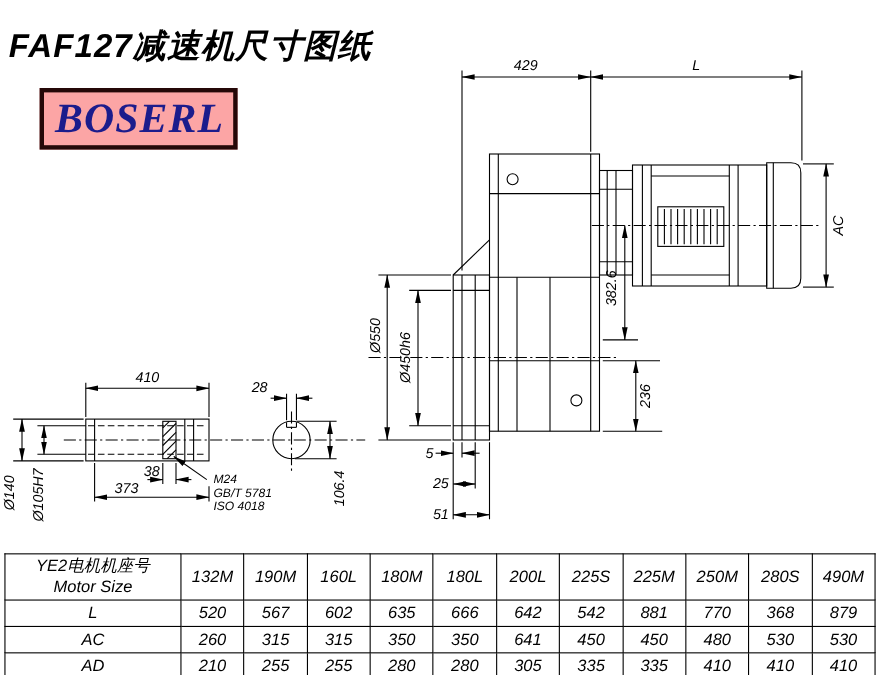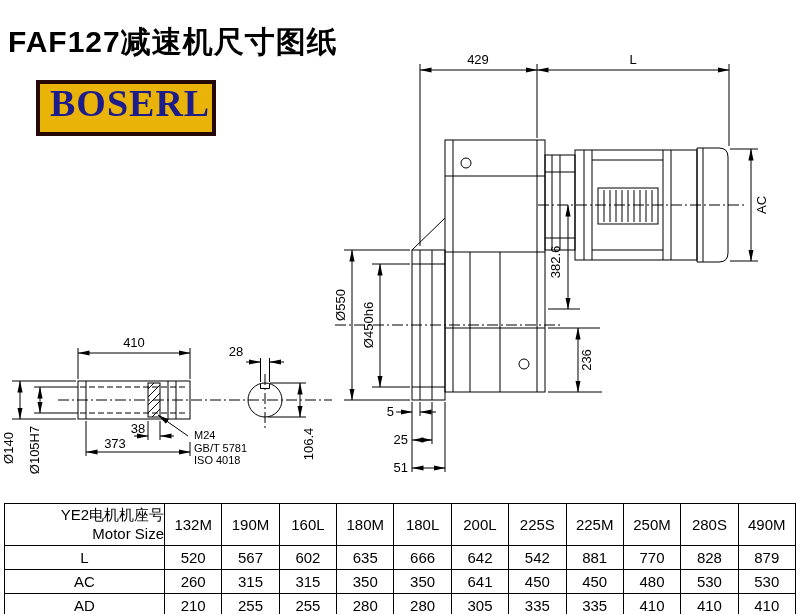--- a/index.html
+++ b/index.html
@@ -1,39 +1,39 @@
 <!DOCTYPE html>
 <html><head>
 <meta charset="utf-8">
 <style>
   * { margin:0; padding:0; box-sizing:border-box; }
   html,body { width:800px; height:614px; background:#fff; overflow:hidden;
               font-family:"Liberation Sans","DejaVu Sans",sans-serif; color:#000; }
-  .sheet { position:absolute; inset:0; width:800px; height:614px; background:#fff; }
+  .sheet { position:absolute; inset:0; width:800px; height:614px; background:#fff;font-style:italic; }
 
   .title { position:absolute; left:8px; top:22px; font-size:30px; font-weight:bold;
            letter-spacing:1px; white-space:nowrap; }
 
   .logo-box { position:absolute; left:36px; top:80px; width:180px; height:56px;
-              border:4px solid #250808; background:#eab308; display:flex; 
+              border:4px solid #250808; background:#fca5a5; display:flex; align-items:center;
               padding-left:10px; }
   .logo-box .logo-text { font-family:"Liberation Serif","DejaVu Serif",serif; font-weight:bold;
               font-size:38px; color:#1c1c8c; letter-spacing:1px; line-height:1; }
 
   svg.drawing { position:absolute; left:0; top:0; }
   svg.drawing text { fill:#000; stroke:none; font-family:"Liberation Sans","DejaVu Sans",sans-serif;
               font-size:13px; }
   svg.drawing text.small { font-size:11px; }
 
   table.spec { position:absolute; left:4px; top:503px; width:792px; border-collapse:collapse;
               table-layout:fixed; font-size:15px; background:#fff; }
   table.spec th, table.spec td { border:1px solid #000; text-align:center; font-weight:normal;
               height:24px; padding:1px 0; overflow:hidden; white-space:nowrap; }
   table.spec tr.header th { height:42px; }
-  .hdr-first div { line-height:1.25;text-align:right; }
+  .hdr-first div { line-height:1.25; }
 </style>
 </head>
 <body>
 
 <div class="sheet">
 
   <div class="title">FAF127减速机尺寸图纸</div>
 
   <div class="logo-box">
     <span class="logo-text">BOSERL</span>
@@ -273,21 +273,21 @@
         <th>L</th>
         <td>520</td>
         <td>567</td>
         <td>602</td>
         <td>635</td>
         <td>666</td>
         <td>642</td>
         <td>542</td>
         <td>881</td>
         <td>770</td>
-        <td>828</td>
+        <td>368</td>
         <td>879</td>
       </tr>
       <tr>
         <th>AC</th>
         <td>260</td>
         <td>315</td>
         <td>315</td>
         <td>350</td>
         <td>350</td>
         <td>641</td>

